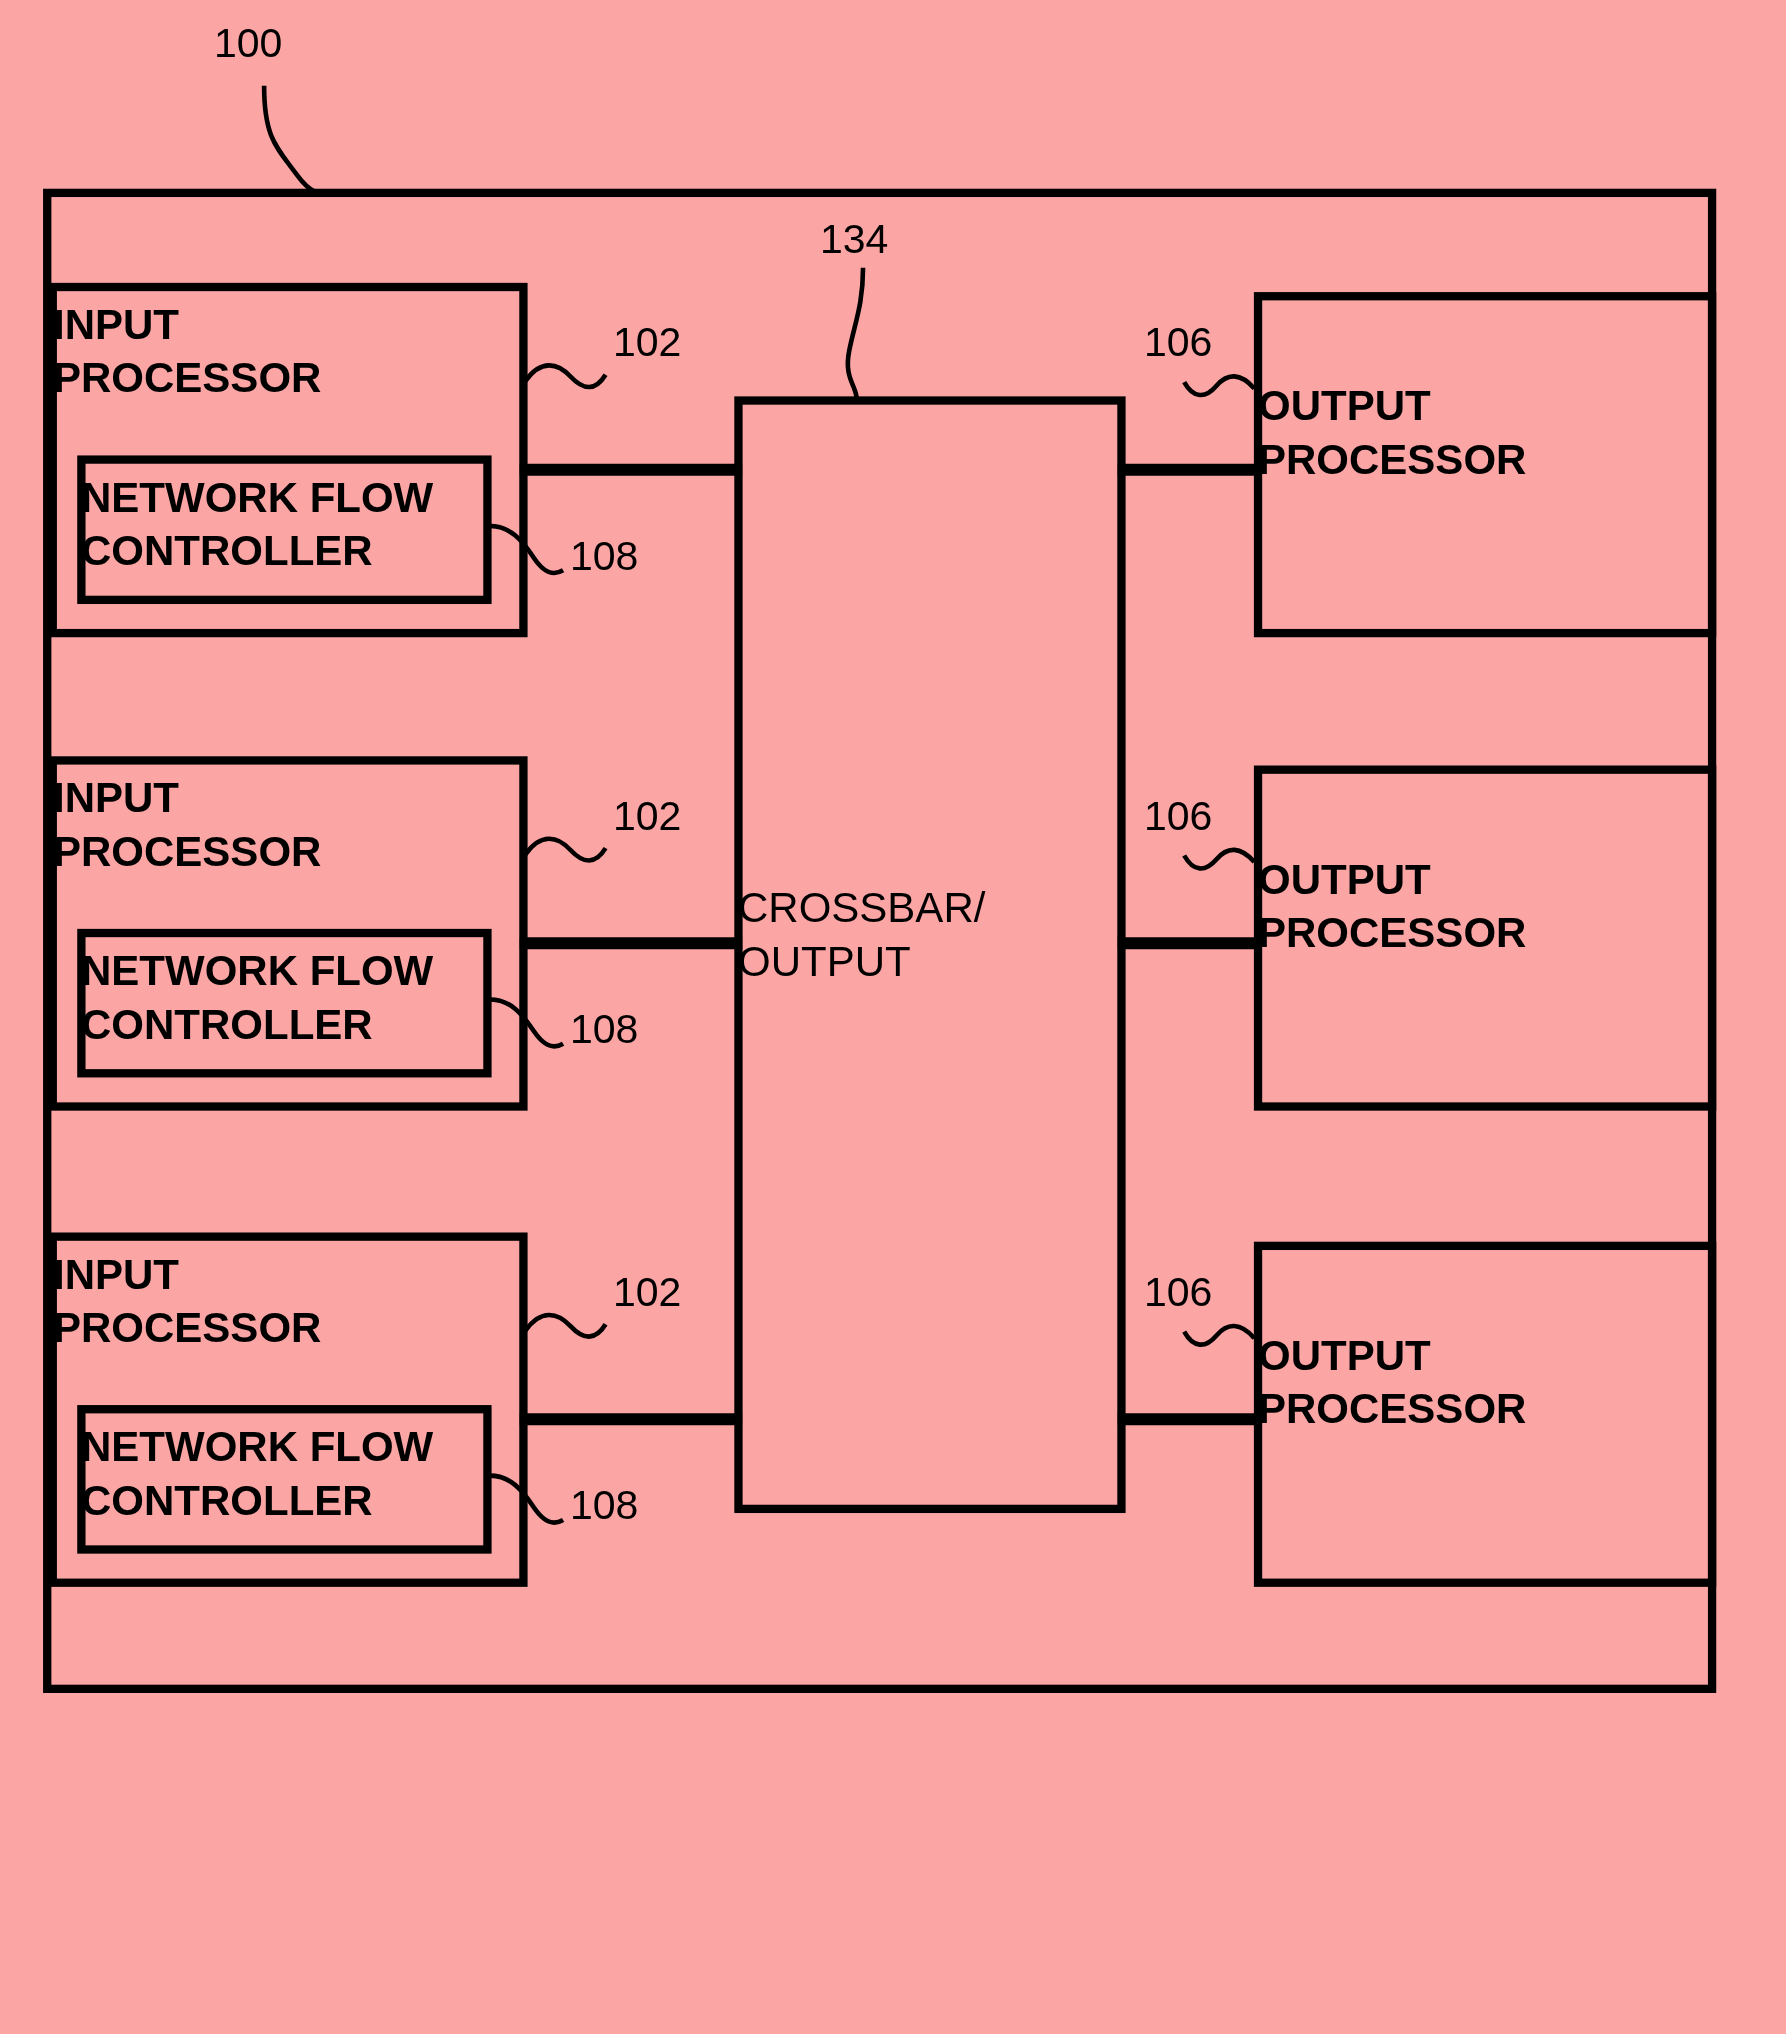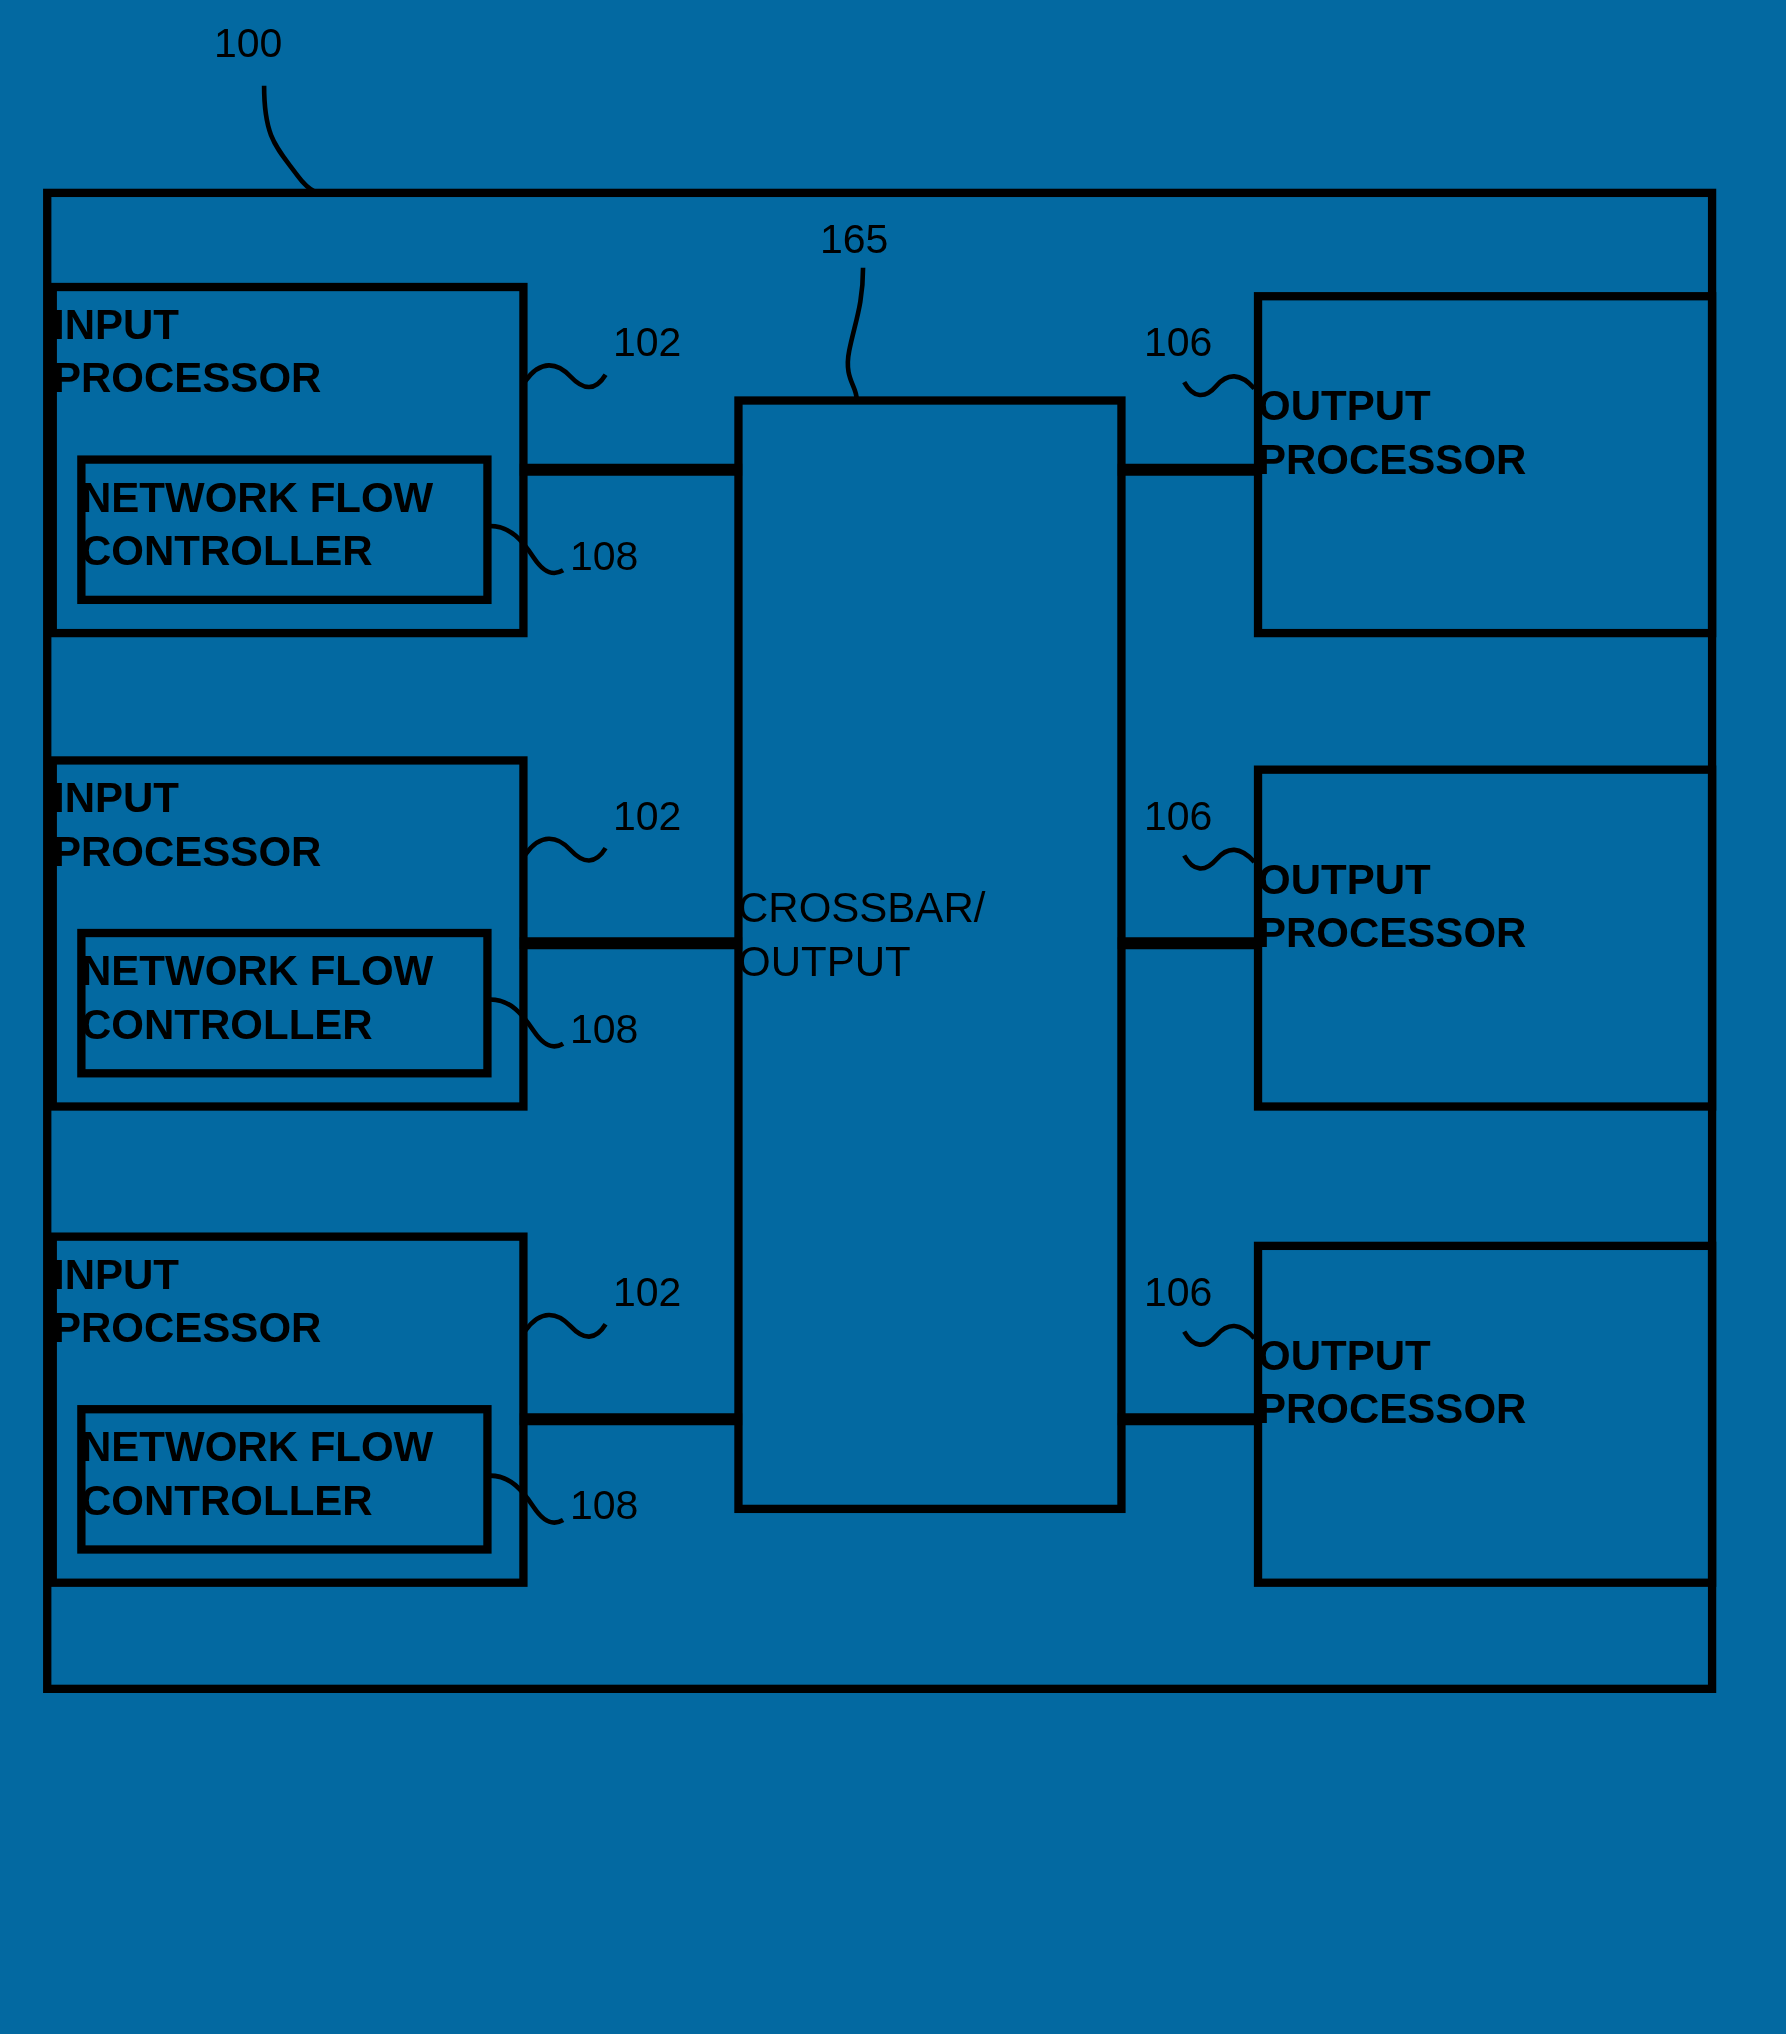--- a/index.html
+++ b/index.html
@@ -9,21 +9,21 @@
     background: #ffffff;
   }
   body {
     font-family: "Liberation Sans", sans-serif;
     color: #000000;
   }
   #figure-root {
     position: relative;
     width: 1787px;
     height: 2034px;
-    background: #0369a1;
+    background: #fca5a5;
     overflow: hidden;
   }
   #figure-svg {
     position: absolute;
     left: 0;
     top: 0;
     width: 1787px;
     height: 2034px;
   }
   .lbl {
@@ -97,21 +97,21 @@
     <line x1="1211" y1="1538" x2="1367" y2="1538" stroke="#000000" stroke-width="13"></line>
     <rect x="1363" y="1350" width="492" height="365" fill="none" stroke="#000000" stroke-width="9"></rect>
     <path d="M 569 1442 C 586 1418, 604 1422, 618 1437 C 632 1452, 645 1453, 656 1435" fill="none" stroke="#000000" stroke-width="5"></path>
     <path d="M 531 1599 C 553 1599, 566 1615, 578 1633 C 588 1648, 598 1654, 610 1647" fill="none" stroke="#000000" stroke-width="5"></path>
     <path d="M 1359 1450 C 1344 1433, 1330 1433, 1318 1447 C 1306 1461, 1293 1461, 1283 1443" fill="none" stroke="#000000" stroke-width="5"></path>
 
   </svg>
 
   <div class="lbl ref-num" style="left:214px; top:18.5px;">100</div>
 
-  <div class="lbl ref-num" style="left:820px; top:215px;">165</div>
+  <div class="lbl ref-num" style="left:820px; top:215px;">134</div>
 
   <div class="lbl box-label" style="left:53px; top:300px; width:471px;">INPUT</div>
   <div class="lbl box-label" style="left:53px; top:353px; width:471px;">PROCESSOR</div>
 
   <div class="lbl box-label" style="left:81px; top:473px; width:406px;">NETWORK FLOW</div>
   <div class="lbl box-label" style="left:81px; top:526px; width:406px;">CONTROLLER</div>
 
   <div class="lbl ref-num" style="left:613px; top:318px;">102</div>
   <div class="lbl ref-num" style="left:570px; top:532px;">108</div>
   <div class="lbl ref-num" style="left:1144px; top:318px;">106</div>

